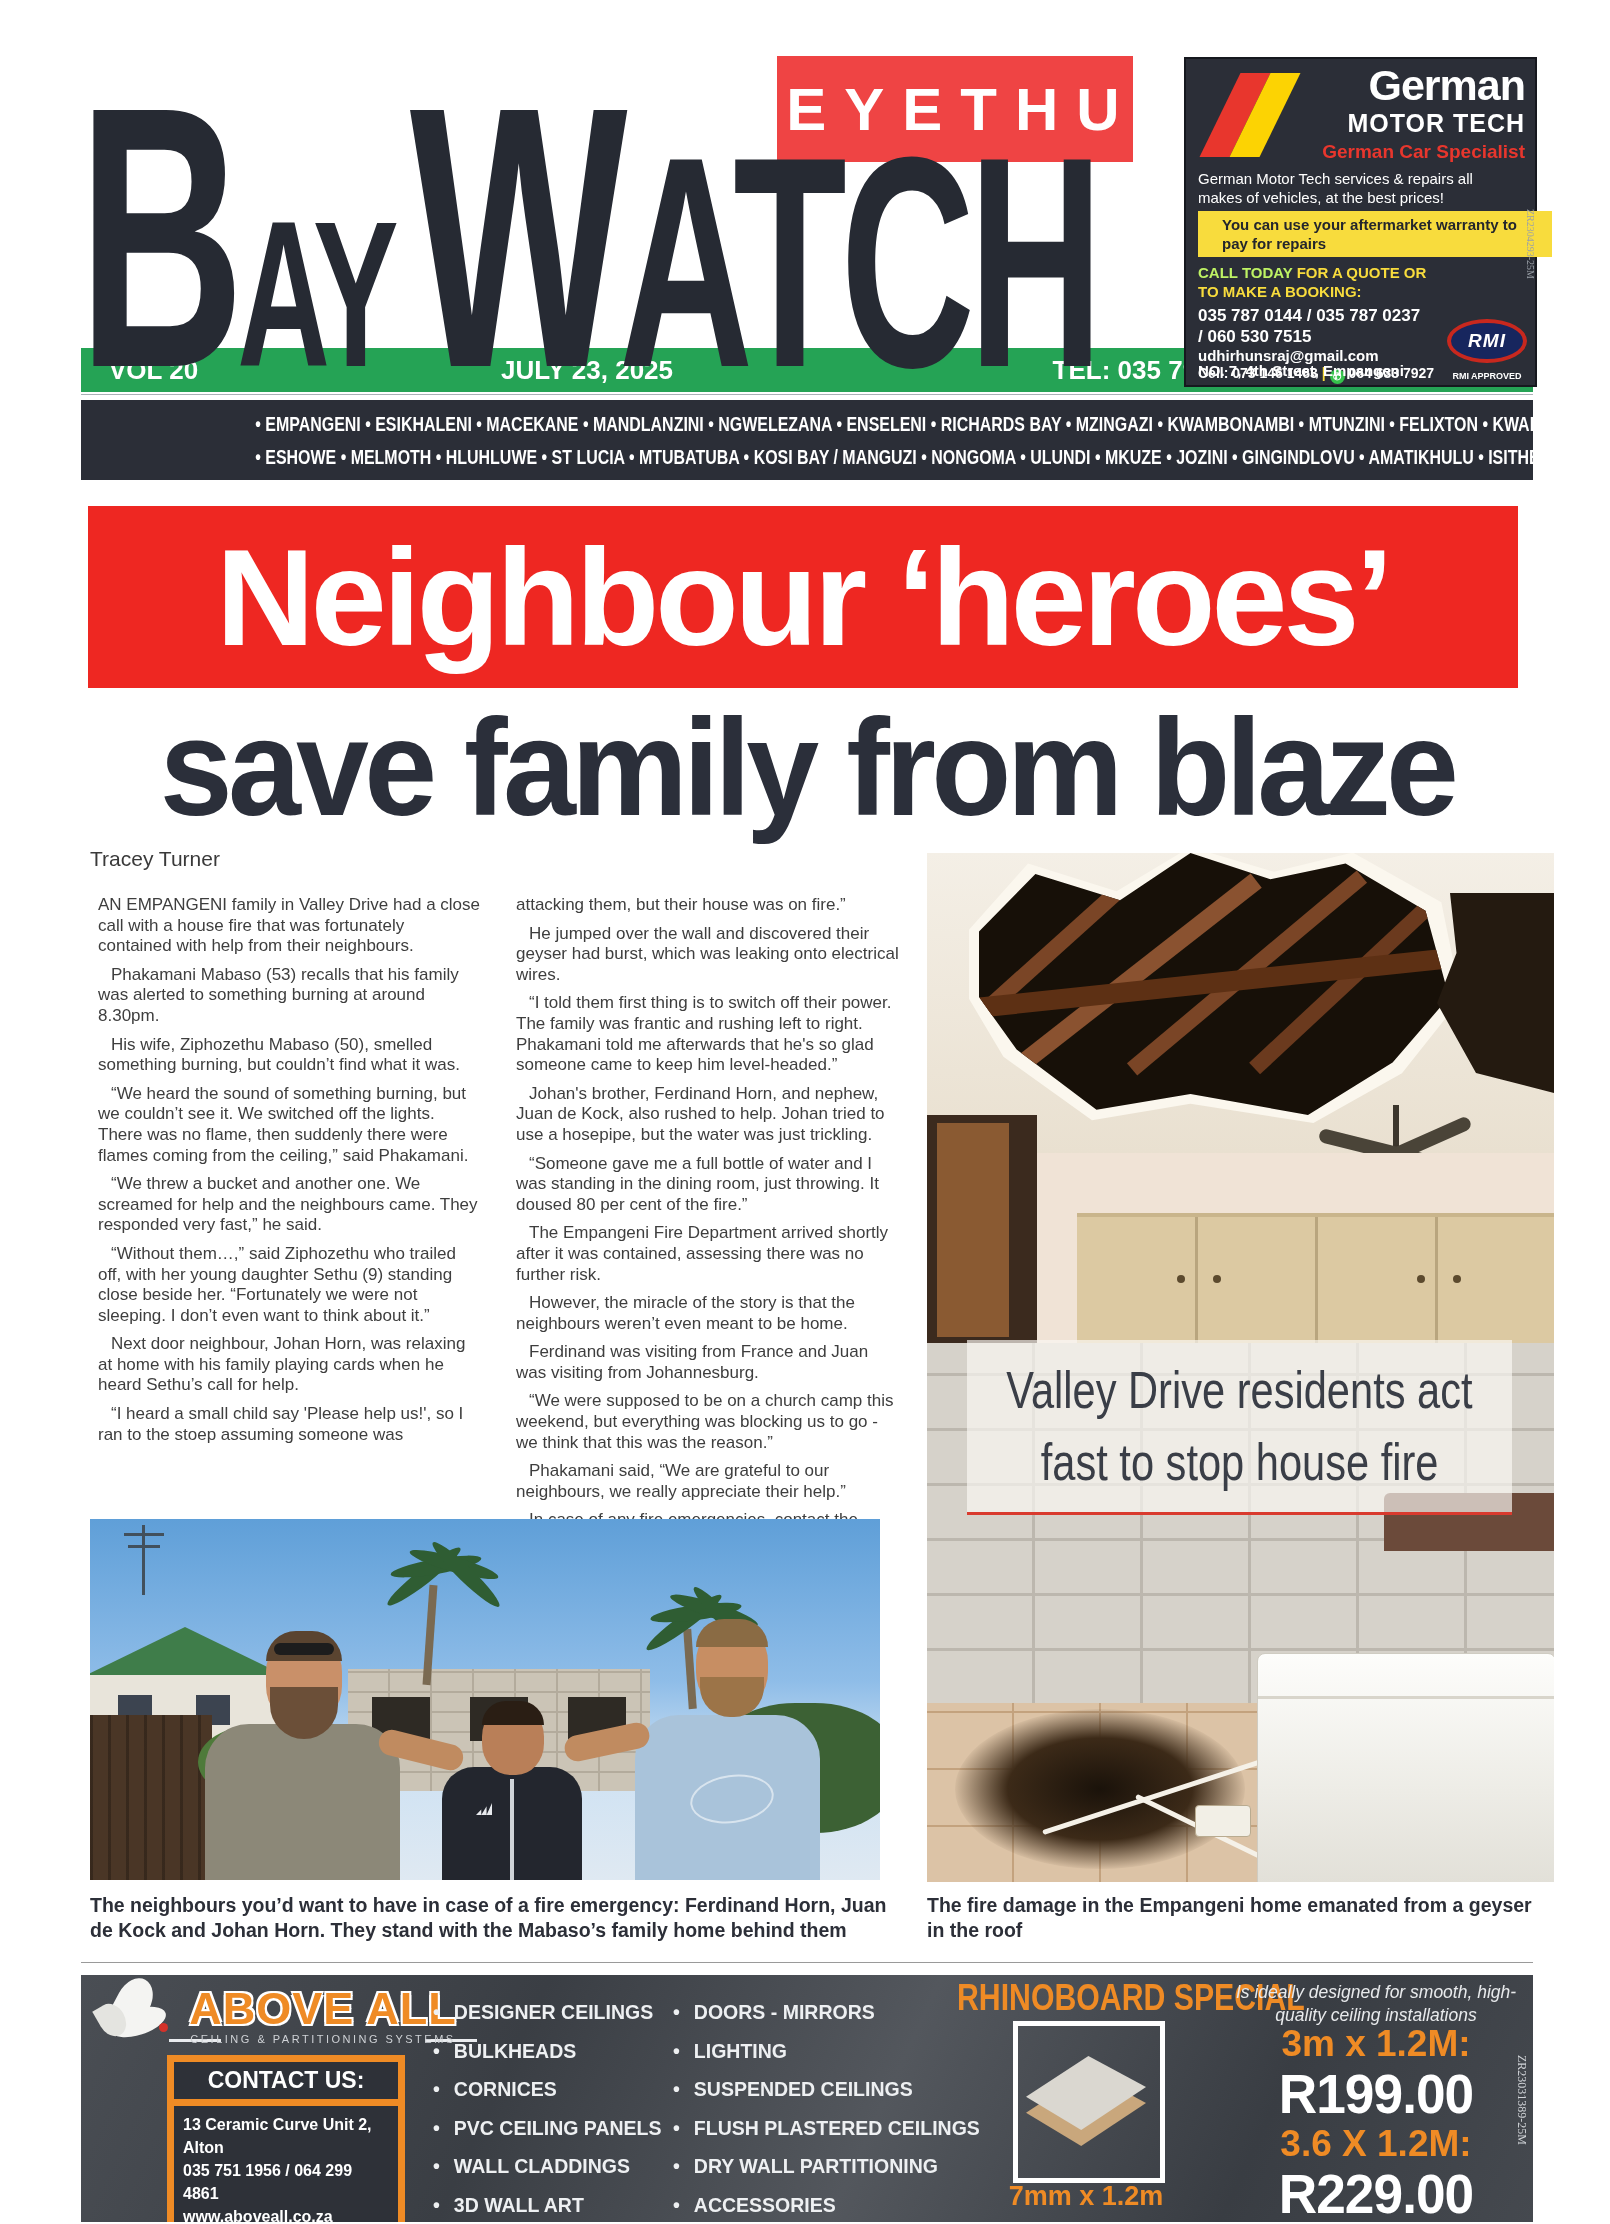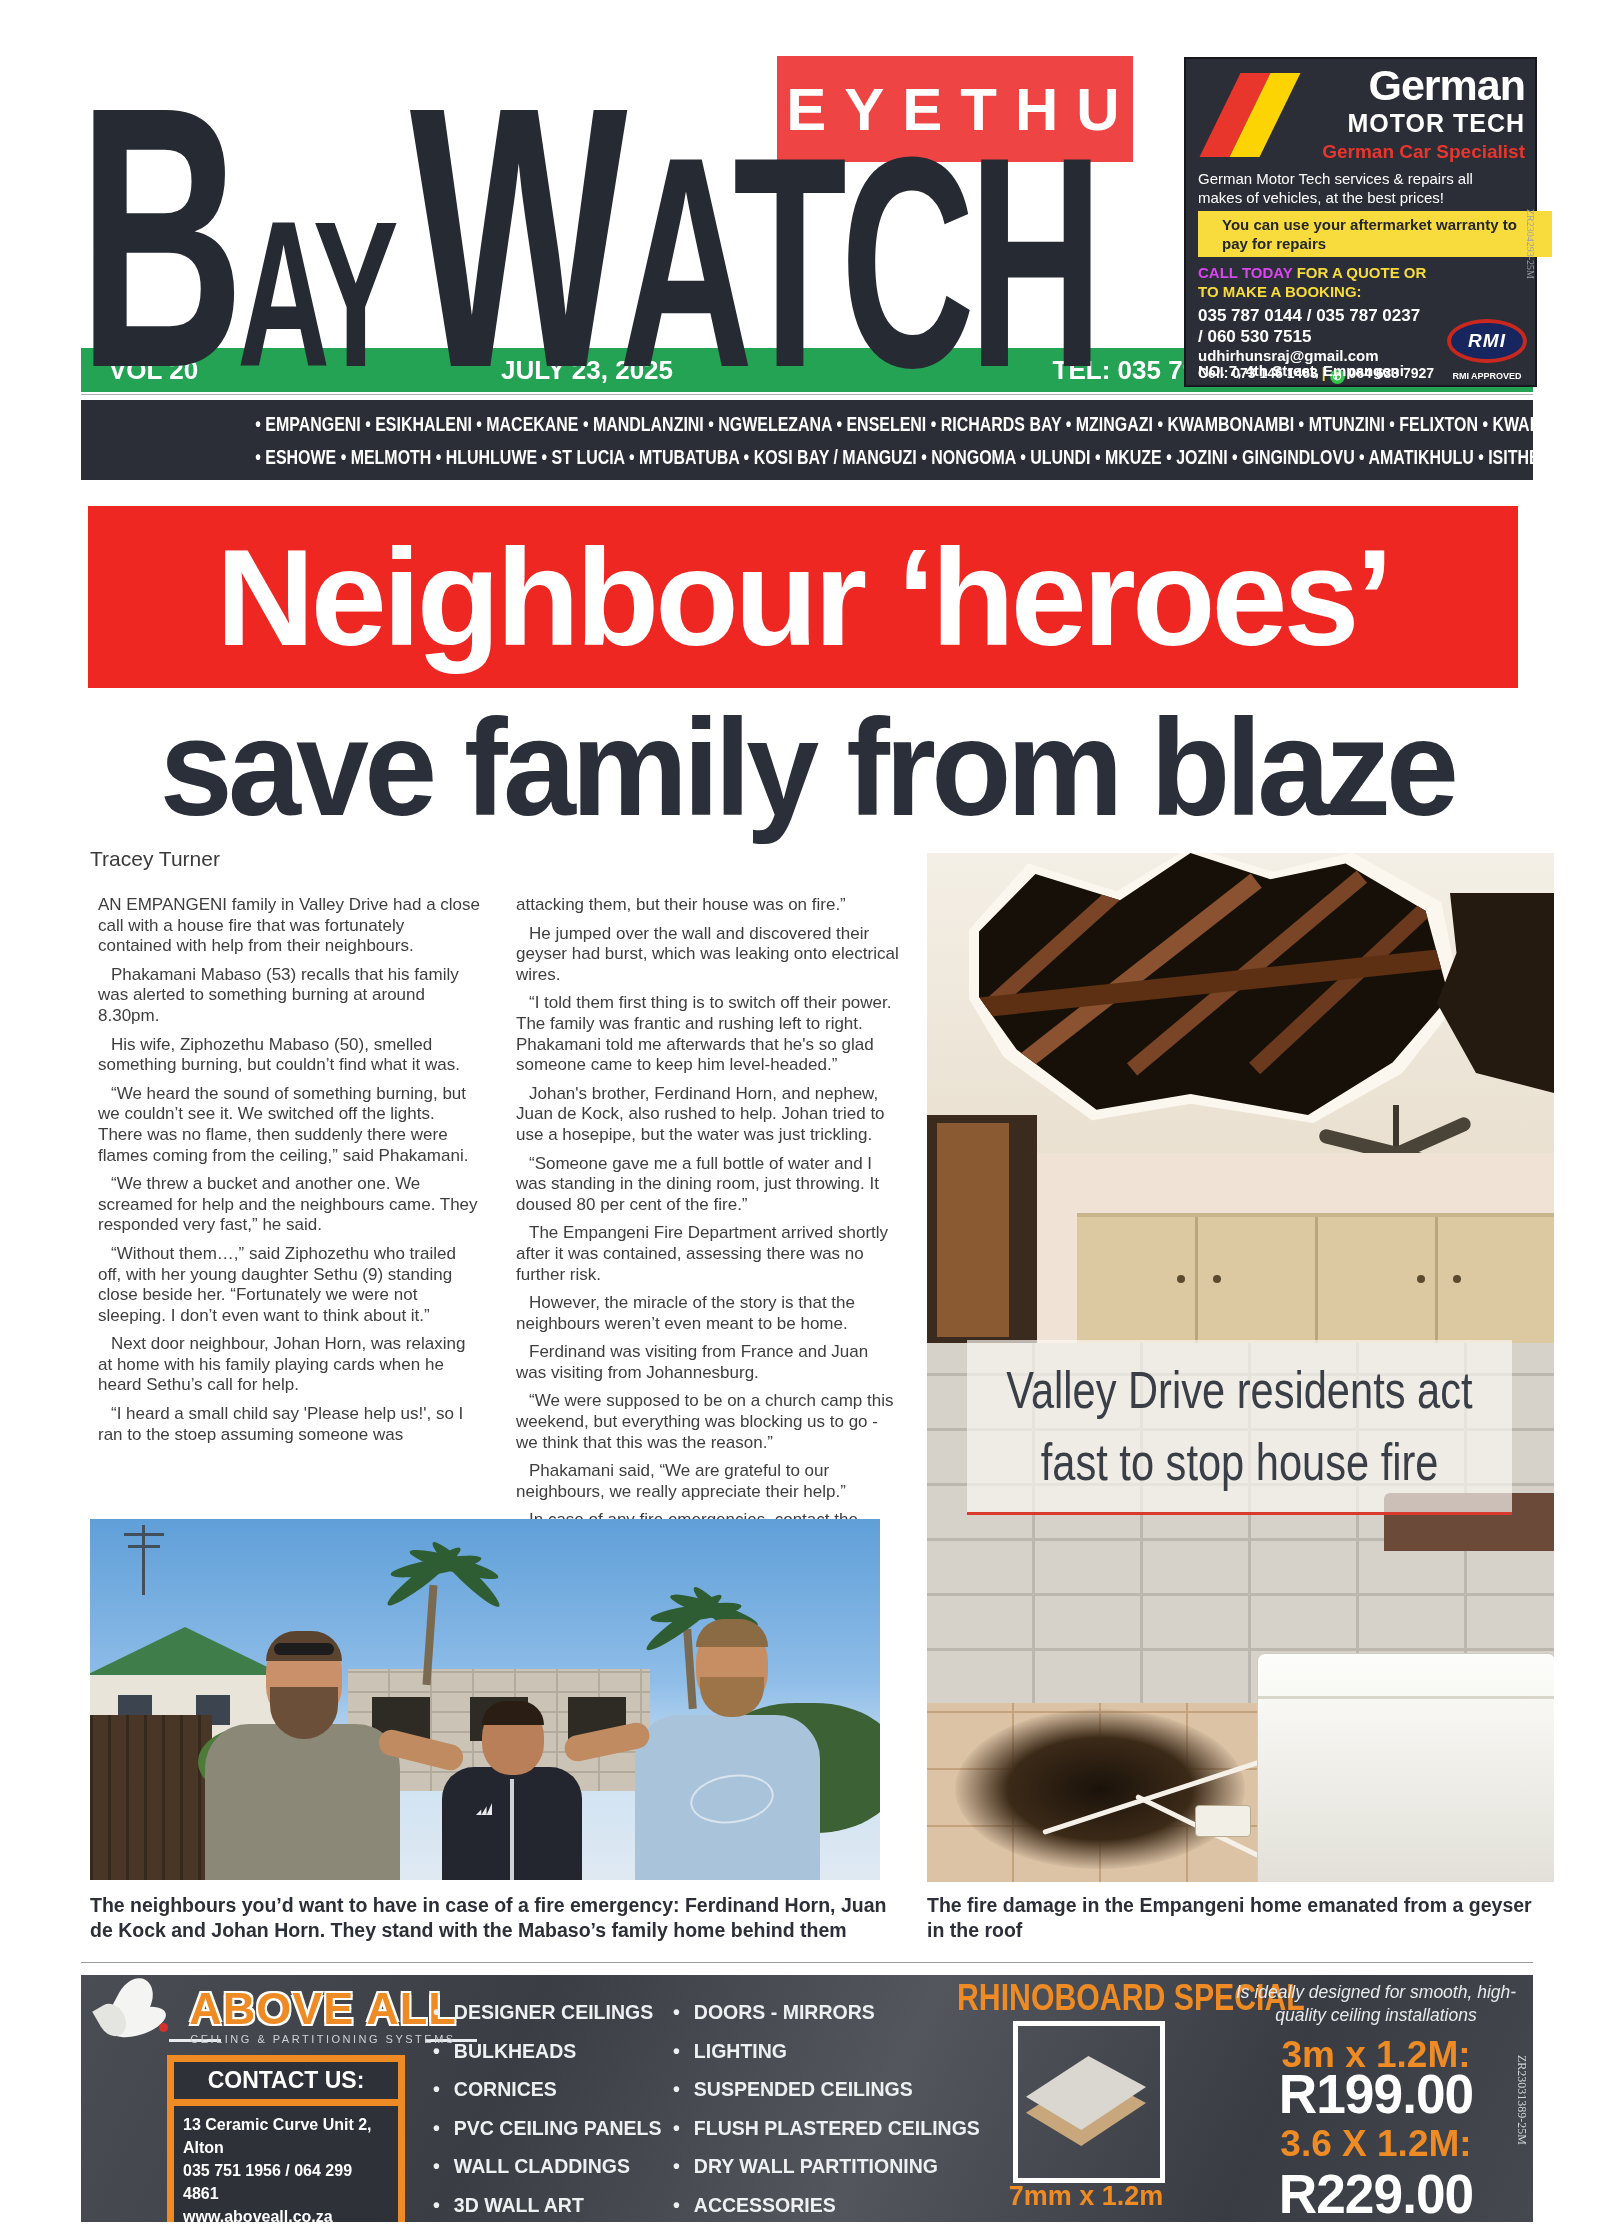--- a/index.html
+++ b/index.html
@@ -25,21 +25,21 @@
   .ga-stripe{position:absolute;top:0;width:30px;height:84px;transform:skewX(-26deg);}
   .ga-stripe.red{left:18px;background:#e8362d;}
   .ga-stripe.yel{left:48px;background:#fcd303;}
   .ga-name{position:absolute;right:10px;top:2px;font-size:43px;font-weight:800;letter-spacing:-1px;}
   .ga-motor{position:absolute;right:10px;top:50px;font-size:25px;font-weight:800;letter-spacing:1px;}
   .ga-spec{position:absolute;right:10px;top:82px;font-size:19px;font-weight:700;color:#e8362d;}
   .ga-services{position:absolute;left:12px;top:110px;width:322px;font-size:15px;line-height:19px;}
   .ga-warranty{position:absolute;left:12px;top:152px;width:306px;background:#f8dc3d;color:#24262c;
                font-weight:700;font-size:15px;line-height:19px;padding:4px 24px;}
   .ga-call{position:absolute;left:12px;top:204px;font-size:15px;font-weight:800;line-height:19px;color:#f8dc3d;}
-  .ga-call .red{color:#d946ef;}
+  .ga-call .red{color:#bef264;}
   .ga-phones{position:absolute;left:12px;top:246px;font-size:17px;font-weight:800;line-height:21px;}
   .ga-email{position:absolute;left:12px;top:288px;font-size:15px;font-weight:700;}
   .ga-cell{position:absolute;left:12px;top:306px;font-size:14px;font-weight:700;}
   .ga-cell .pipe{color:#f8dc3d;font-weight:800;}
   .wa{display:inline-block;width:15px;height:15px;border-radius:50%;background:#35c24b;color:#fff;
       font-size:10px;line-height:15px;text-align:center;vertical-align:-2px;}
   .ga-addr2{position:absolute;left:12px;top:303px;font-size:15px;font-weight:800;}
   .ga-rmi{position:absolute;right:8px;bottom:22px;width:72px;height:36px;background:#17265e;
           border:4px solid #c8281e;border-radius:50%;display:flex;align-items:center;justify-content:center;}
   .ga-rmi span{color:#fff;font-weight:800;font-style:italic;font-size:19px;letter-spacing:1px;}
@@ -197,21 +197,21 @@
   .ab-board-top{position:absolute;left:8px;top:30px;width:120px;height:74px;background:#dad7d0;
                 clip-path:polygon(0 55%,52% 0,100% 42%,46% 100%);}
   .ab-board-bottom{position:absolute;left:8px;top:46px;width:120px;height:74px;background:#c9a77c;
                 clip-path:polygon(0 55%,52% 0,100% 42%,46% 100%);}
   .ab-board-size{position:absolute;left:920px;top:206px;width:170px;text-align:center;font-size:27px;font-weight:800;color:#ef8b25;}
   .ab-desc{position:absolute;left:1130px;top:6px;width:330px;text-align:center;font-style:italic;font-size:17.5px;
            line-height:23px;color:#e8eaec;}
   .ab-offer-size{position:absolute;left:1130px;width:330px;text-align:center;font-size:37px;font-weight:800;color:#ef8b25;}
   .ab-offer-price{position:absolute;left:1130px;width:330px;text-align:center;font-size:56px;font-weight:800;color:#fff;
                   transform:scaleX(0.95);letter-spacing:-1px;}
-  .o1s{top:48px;margin-top:11px;} .o1p{top:86px;} .o2s{top:148px;} .o2p{top:186px;}
+  .o1s{top:48px;} .o1p{top:86px;} .o2s{top:148px;} .o2p{top:186px;}
   .ab-code{position:absolute;right:4px;top:80px;writing-mode:vertical-rl;font-size:12px;color:#cfd2d6;
            font-family:"Liberation Serif",serif;}
 </style>
 </head>
 <body>
 
 <div class="page">
 
   <div class="eyethu">
     <span>EYETHU</span>

